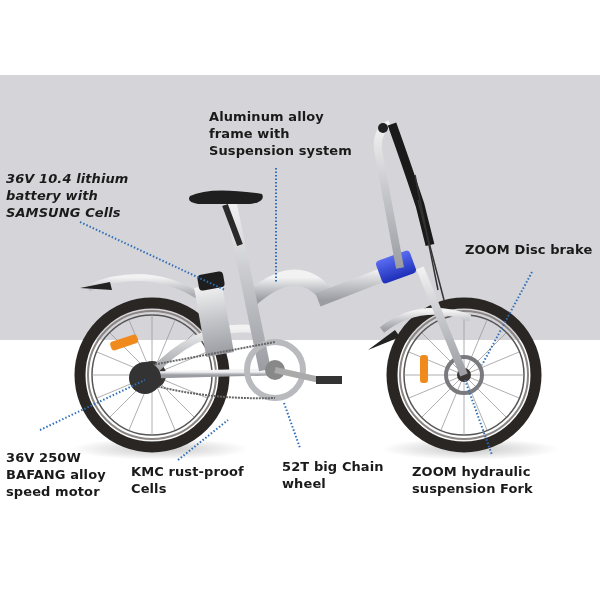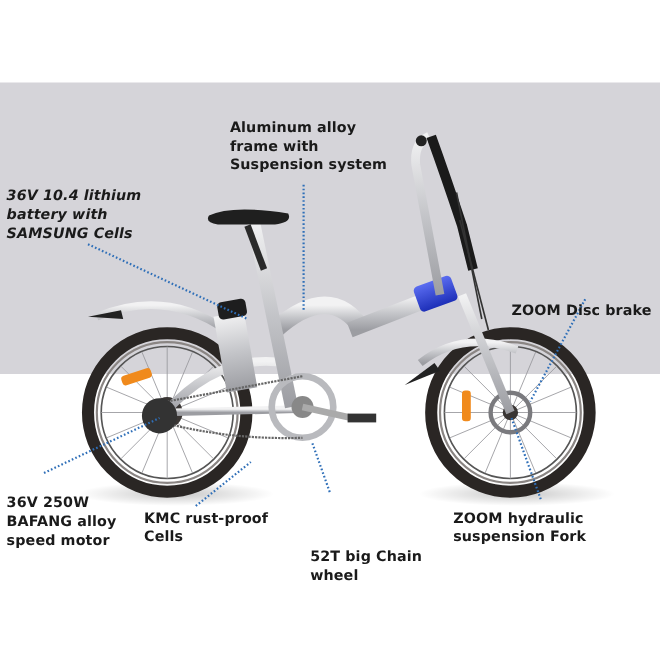--- a/index.html
+++ b/index.html
@@ -125,22 +125,22 @@
     <line x1="465" y1="380" x2="492" y2="455"></line>
   </g>
 </svg>
 
 <div class="label" style="left:6px;top:170px;font-style:italic;">36V 10.4 lithium
 battery  with
 SAMSUNG Cells</div>
 <div class="label" style="left:209px;top:108px;">Aluminum alloy
 frame with
 Suspension system</div>
-<div class="label" style="left:465px;top:241px;margin-top:33px;">ZOOM Disc brake</div>
+<div class="label" style="left:465px;top:241px;">ZOOM Disc brake</div>
 <div class="label" style="left:6px;top:449px;">36V 250W
 BAFANG alloy
 speed motor</div>
 <div class="label" style="left:131px;top:463px;">KMC rust-proof
 Cells</div>
-<div class="label" style="left:282px;top:458px;margin-top:40px;">52T big Chain
+<div class="label" style="left:282px;top:458px;">52T big Chain
 wheel</div>
 <div class="label" style="left:412px;top:463px;">ZOOM hydraulic
 suspension Fork</div>
 
 </body></html>

